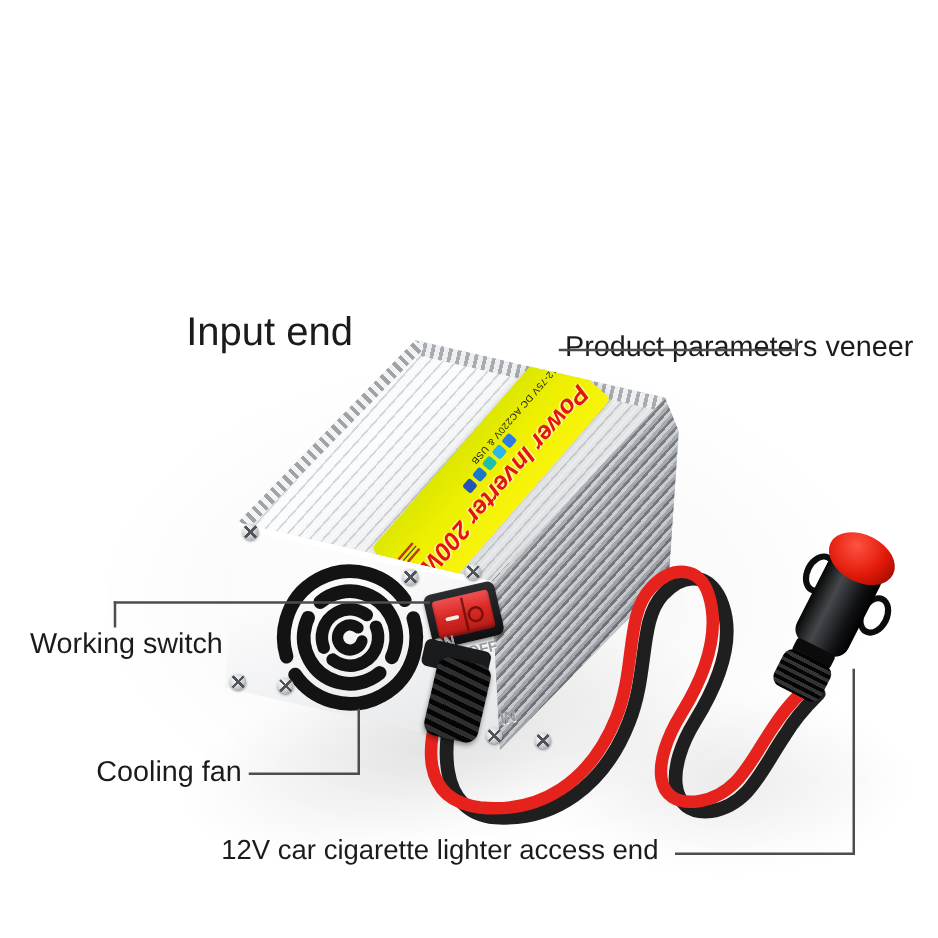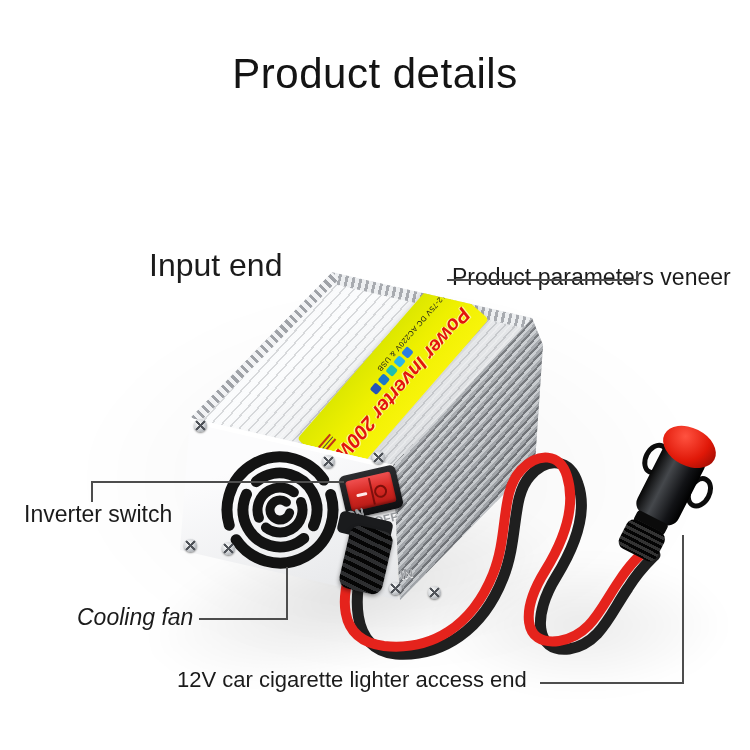--- a/index.html
+++ b/index.html
@@ -7,21 +7,21 @@
     position:relative;width:750px;height:750px;background:#ffffff;overflow:hidden;
     font-family:"Liberation Sans", sans-serif;color:#1b1b1b;
   }
   .abs{position:absolute;}
   
   .title{left:0;top:50px;width:750px;text-align:center;font-size:42px;letter-spacing:.5px;color:#141414;}
   .callout{color:#1b1b1b;white-space:nowrap;}
   .c-input{left:149px;top:247px;font-size:32px;}
   .c-params{left:452px;top:228px;font-size:23px;margin-top:36px;}
   .c-switch{left:24px;top:501px;font-size:23px;}
-  .c-fan{left:77px;top:604px;font-size:23px;font-style:italic;}
+  .c-fan{left:77px;top:604px;font-size:23px;}
   .c-access{left:163px;top:667px;font-size:22px;margin-left:14px;}
   .leader{background:#4d4d4d;z-index:9;}
   
   .shadow{border-radius:50%;filter:blur(10px);}
   .sh1{left:140px;top:520px;width:430px;height:150px;background:radial-gradient(ellipse,rgba(0,0,0,.10),rgba(0,0,0,0) 70%);transform:rotate(-14deg);}
   .sh2{left:430px;top:555px;width:300px;height:140px;background:radial-gradient(ellipse,rgba(0,0,0,.08),rgba(0,0,0,0) 70%);}
   .sh3{left:90px;top:300px;width:600px;height:360px;background:radial-gradient(ellipse,rgba(0,0,0,.045),rgba(0,0,0,0) 75%);filter:blur(22px);}
   
   .face{left:0;top:0;width:750px;height:750px;z-index:1;}
   .face-top{clip-path:polygon(190px 418px,332px 272px,532px 318px,393px 465px);
@@ -89,21 +89,20 @@
 </style>
 </head>
 <body>
 
 <div class="stage">
 
   <div class="abs shadow sh3"></div>
   <div class="abs shadow sh1"></div>
   <div class="abs shadow sh2"></div>
 
-  <div class="abs title">Product details</div>
 
   <div class="abs face face-right">
     <div class="fins"></div>
   </div>
   <div class="abs face face-top">
     <div class="fins"></div>
     <div class="edge-back"></div>
     <div class="edge-left"></div>
 
     <div class="abs label">
@@ -168,21 +167,21 @@
       <div class="plug-clip clip-r"></div>
       <div class="plug-tip"></div>
       <div class="plug-body"></div>
       <div class="plug-neck"></div>
       <div class="plug-collar"></div>
     </div>
   </div>
 
   <div class="abs callout c-input">Input end</div>
   <div class="abs callout c-params">Product parameters veneer</div>
-  <div class="abs callout c-switch">Inverter switch</div>
+  <div class="abs callout c-switch">Working switch</div>
   <div class="abs callout c-fan">Cooling fan</div>
   <div class="abs callout c-access">12V car cigarette lighter access end</div>
 
   <div class="abs leader" style="left:447px;top:279px;width:191px;height:2px;"></div>
   <div class="abs leader" style="left:636px;top:271px;width:2px;height:10px;"></div>
   <div class="abs leader" style="left:91px;top:481px;width:253px;height:2px;"></div>
   <div class="abs leader" style="left:91px;top:481px;width:2px;height:21px;"></div>
   <div class="abs leader" style="left:199px;top:618px;width:89px;height:2px;"></div>
   <div class="abs leader" style="left:286px;top:567px;width:2px;height:53px;"></div>
   <div class="abs leader" style="left:540px;top:682px;width:144px;height:2px;"></div>

